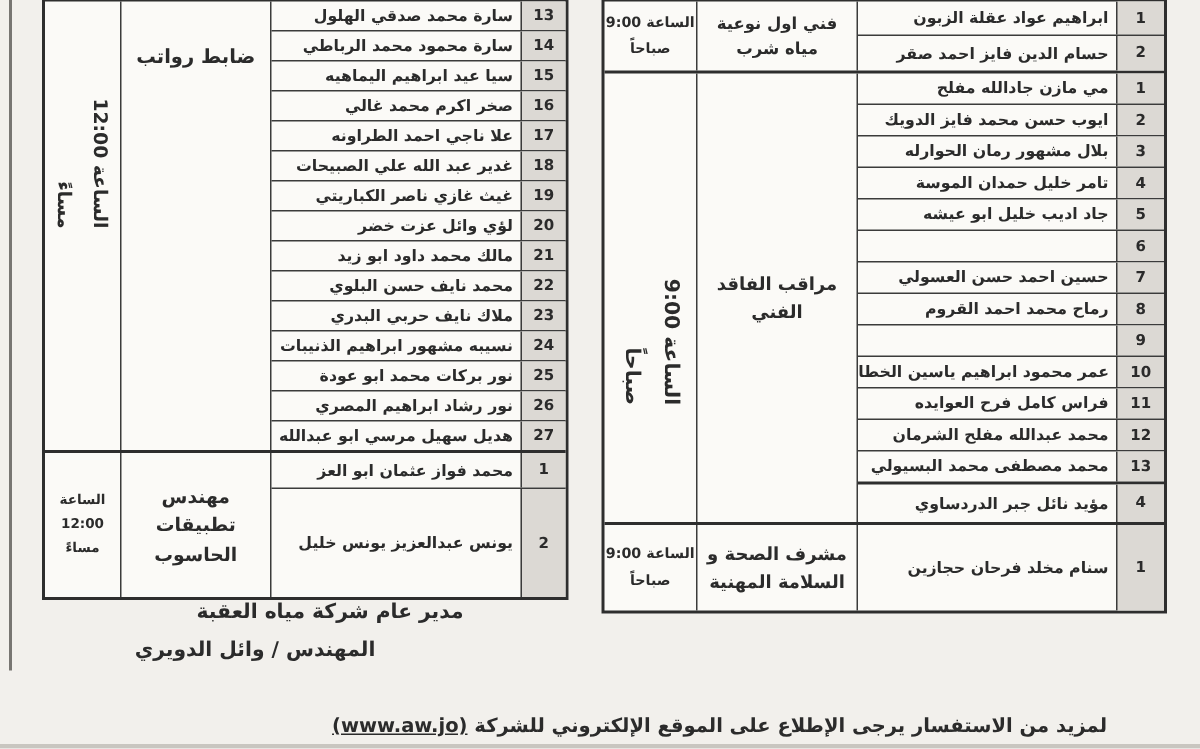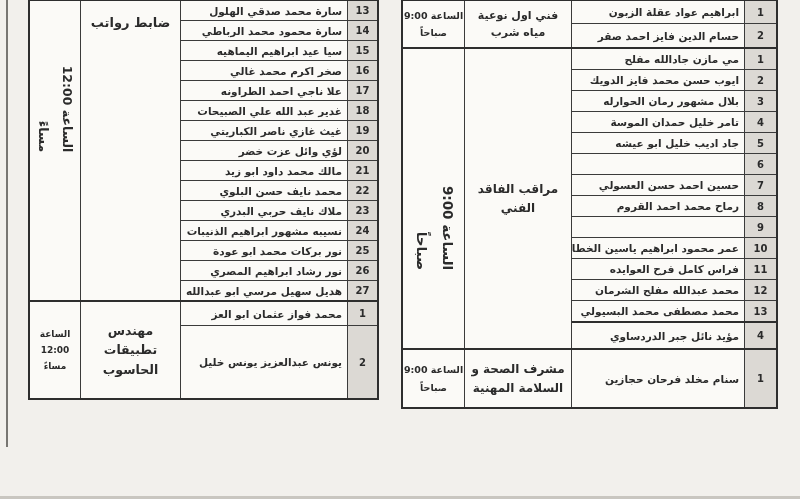--- a/index.html
+++ b/index.html
@@ -204,21 +204,21 @@
           </div>
           <div class="row" style="height: 19px;">
             <div class="num" style="width: 29px;">26</div>
             <div class="nm">نور رشاد ابراهيم المصري</div>
           </div>
           <div class="row" style="height: 19px;">
             <div class="num" style="width: 29px;">27</div>
             <div class="nm">هديل سهيل مرسي ابو عبدالله</div>
           </div>
         </div>
-        <div class="job" style="width: 99px; font-size: 13px; align-items: flex-start; padding-top: 12px;">ضابط رواتب</div>
+        <div class="job" style="width: 99px; font-size: 13px; align-items: flex-start; padding-top: 28px;">ضابط رواتب</div>
         <div class="time" style="width: 50px;">
           <div class="rot" style="top: 36%; font-size: 12.5px;">
             <div>الساعة 12:00</div>
             <div>مساءً</div>
           </div>
         </div>
       </div>
       <div class="grp">
         <div class="rows">
           <div class="row" style="height: 23px;">
@@ -234,16 +234,24 @@
 الحاسوب</div>
         <div class="time" style="width: 50px;">
           <div class="hstack" style="font-size: 9px;">
             <div>الساعة 12:00</div>
             <div>مساءً</div>
           </div>
         </div>
       </div>
     </div>
 
-
+  <div class="signature">
+    <div class="sig1">مدير عام شركة مياه العقبة</div>
+    <div class="sig2">المهندس / وائل الدويري</div>
+  </div>
+
+  <div class="footer">
+    <span>لمزيد من الاستفسار يرجى الإطلاع على الموقع الإلكتروني للشركة</span>
+    <span class="link" dir="ltr">(www.aw.jo)</span>
+  </div>
 
   <div class="bottomline"></div>
 </div>
 
 </body></html>

